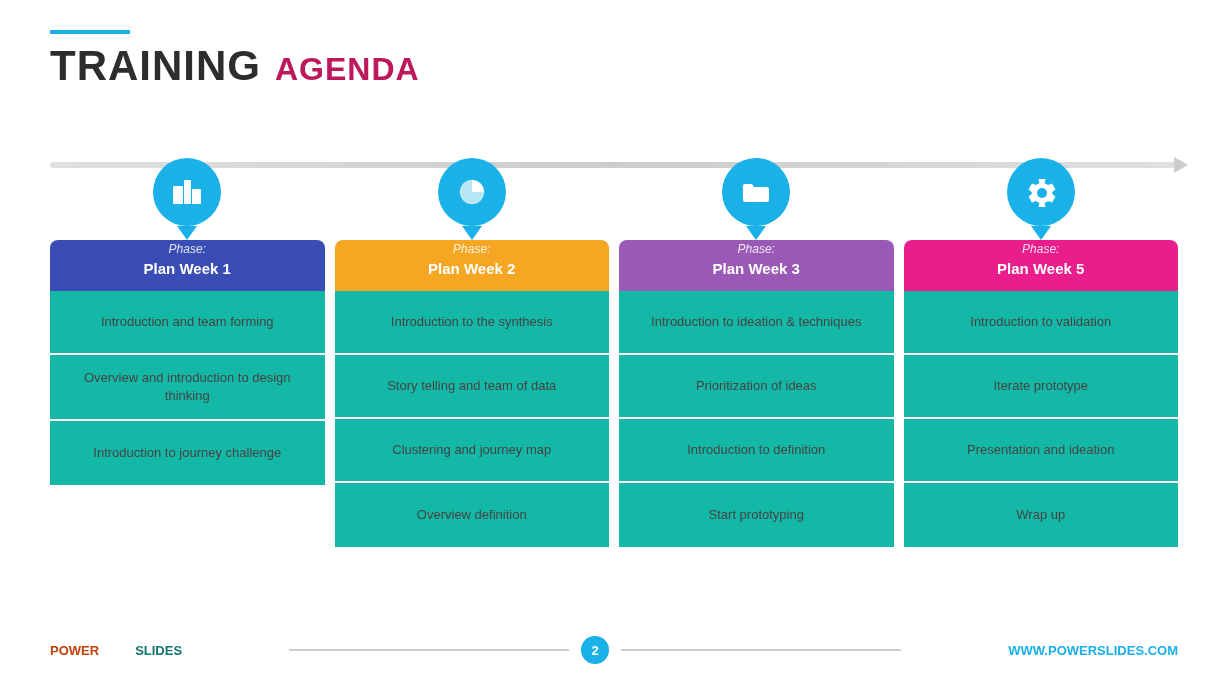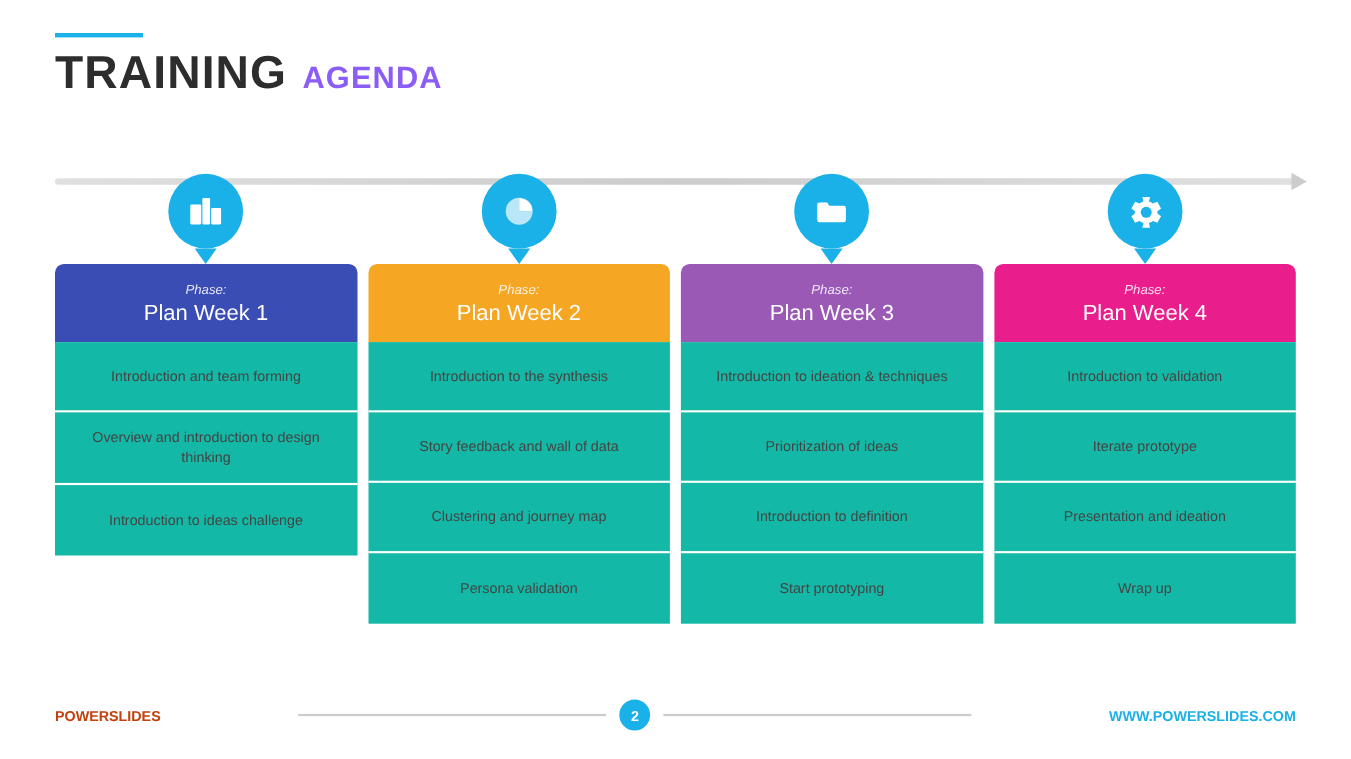--- a/index.html
+++ b/index.html
@@ -35,23 +35,23 @@
       margin-bottom: 30px;
     }
     .title-training {
       font-size: 42px;
       font-weight: 900;
       color: #2d2d2d;
       letter-spacing: 1px;
       text-transform: uppercase;
     }
     .title-agenda {
-      font-size: 28px;
+      font-size: 32px;
       font-weight: 900;
-      color: #8b5cf6;
+      color: #be185d;
       letter-spacing: 1px;
       text-transform: uppercase;
     }
 
     
     .timeline-area {
       position: relative;
       height: 120px;
       display: flex;
       align-items: flex-end;
@@ -130,34 +130,34 @@
 
     .icon-bubble svg {
       width: 32px;
       height: 32px;
       fill: white;
     }
 
     
     .phase-card {
       border-radius: 8px 8px 0 0;
-      padding: 16px 14px 14px 14px;
+      padding: 2px 14px 14px 14px;
       text-align: center;
     }
 
     .phase-label {
       font-size: 12px;
       font-style: italic;
       color: rgba(255,255,255,0.85);
       margin-bottom: 4px;
     }
 
     .phase-title {
-      font-size: 20px;
-      font-weight: 400;
+      font-size: 15px;
+      font-weight: 700;
       color: white;
     }
 
     .phase-card.blue { background: #3a4db5; }
     .phase-card.orange { background: #f5a623; }
     .phase-card.purple { background: #9b59b6; }
     .phase-card.pink { background: #e91e8c; }
 
     
     .items-list {
@@ -279,21 +279,21 @@
           <div class="bubble-pointer"></div>
         </div>
       </div>
       <div class="phase-card blue">
         <div class="phase-label">Phase:</div>
         <div class="phase-title">Plan Week 1</div>
       </div>
       <div class="items-list">
         <div class="item-cell">Introduction and team forming</div>
         <div class="item-cell">Overview and introduction to design thinking</div>
-        <div class="item-cell">Introduction to ideas challenge</div>
+        <div class="item-cell">Introduction to journey challenge</div>
       </div>
     </div>
 
     <div class="column">
       <div class="icon-bubble-container">
         <div class="icon-bubble-wrap">
           <div class="icon-bubble">
 
             <svg viewBox="0 0 32 32" xmlns="http://www.w3.org/2000/svg">
               <path d="M16 4 A12 12 0 0 1 28 16 L16 16 Z"></path>
@@ -303,23 +303,23 @@
           </div>
           <div class="bubble-pointer"></div>
         </div>
       </div>
       <div class="phase-card orange">
         <div class="phase-label">Phase:</div>
         <div class="phase-title">Plan Week 2</div>
       </div>
       <div class="items-list">
         <div class="item-cell">Introduction to the synthesis</div>
-        <div class="item-cell">Story feedback and wall of data</div>
+        <div class="item-cell">Story telling and team of data</div>
         <div class="item-cell">Clustering and journey map</div>
-        <div class="item-cell">Persona validation</div>
+        <div class="item-cell">Overview definition</div>
       </div>
     </div>
 
     <div class="column">
       <div class="icon-bubble-container">
         <div class="icon-bubble-wrap">
           <div class="icon-bubble">
 
             <svg viewBox="0 0 32 32" xmlns="http://www.w3.org/2000/svg">
               <path d="M3 10 Q3 8 5 8 L12 8 L14 11 L27 11 Q29 11 29 13 L29 24 Q29 26 27 26 L5 26 Q3 26 3 24 Z"></path>
@@ -349,35 +349,35 @@
             <svg viewBox="0 0 32 32" xmlns="http://www.w3.org/2000/svg">
               <path d="M13.5 3 L14.5 7.2 C13.2 7.6 12 8.2 11 9.1 L6.9 7.5 L3.5 13.5 L6.8 16 C6.7 16.7 6.7 17.3 6.8 18 L3.5 20.5 L6.9 26.5 L11 24.9 C12 25.8 13.2 26.4 14.5 26.8 L13.5 31 L20.5 31 L19.5 26.8 C20.8 26.4 22 25.8 23 24.9 L27.1 26.5 L30.5 20.5 L27.2 18 C27.3 17.3 27.3 16.7 27.2 16 L30.5 13.5 L27.1 7.5 L23 9.1 C22 8.2 20.8 7.6 19.5 7.2 L20.5 3 Z"></path>
               <circle cx="17" cy="17" r="5" fill="#1ab0e8"></circle>
             </svg>
           </div>
           <div class="bubble-pointer"></div>
         </div>
       </div>
       <div class="phase-card pink">
         <div class="phase-label">Phase:</div>
-        <div class="phase-title">Plan Week 4</div>
+        <div class="phase-title">Plan Week 5</div>
       </div>
       <div class="items-list">
         <div class="item-cell">Introduction to validation</div>
         <div class="item-cell">Iterate prototype</div>
         <div class="item-cell">Presentation and ideation</div>
         <div class="item-cell">Wrap up</div>
       </div>
     </div>
 
   </div>
 
   <div class="footer">
     <div class="footer-left">
-      <span>POWER</span><span style="color:#c2410c;">SLIDES</span>
+      <span>POWER</span><span style="color:#0f766e;margin-left:36px;">SLIDES</span>
     </div>
     <div class="footer-center-wrap">
       <div class="footer-line"></div>
       <div class="footer-page">2</div>
       <div class="footer-line"></div>
     </div>
     <div class="footer-right">WWW.POWERSLIDES.COM</div>
   </div>
 
 </div>

